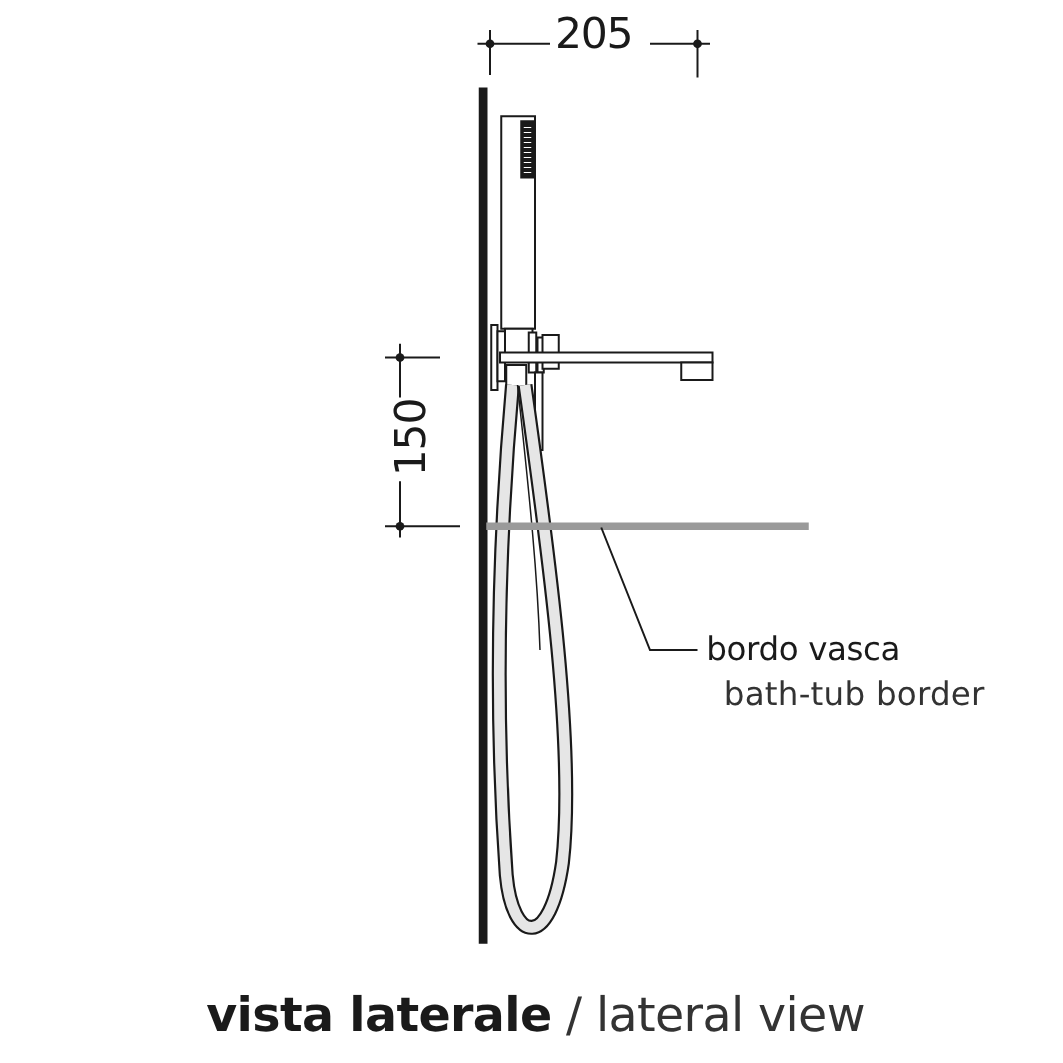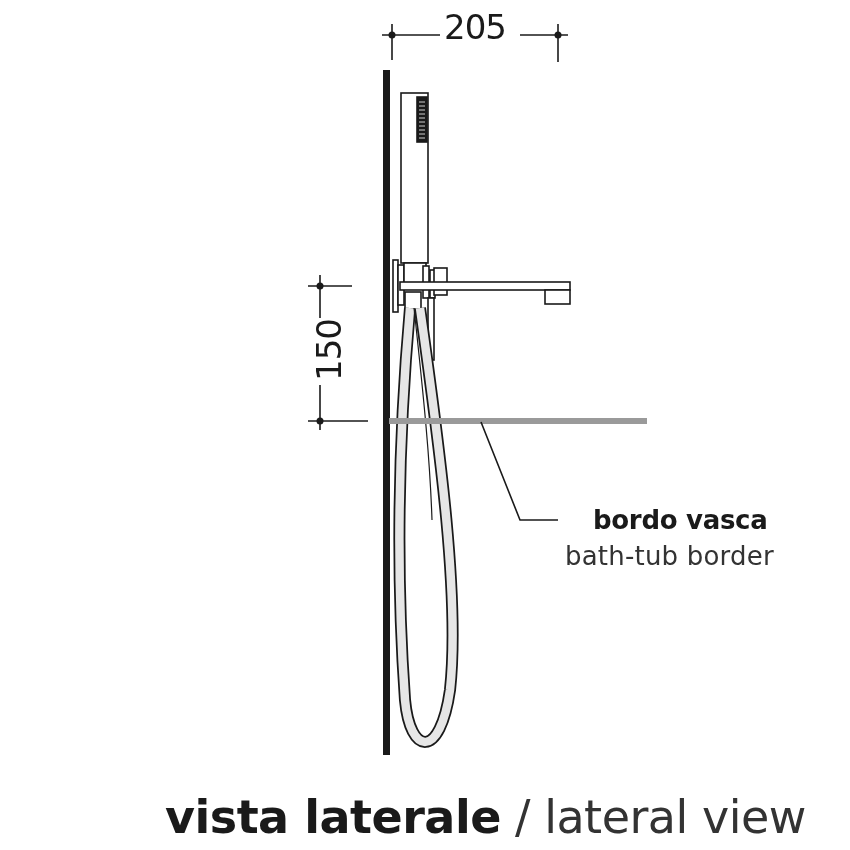--- a/index.html
+++ b/index.html
@@ -2,23 +2,23 @@
 <html><head>
   <meta charset="utf-8">
   <style>
     html, body { margin: 0; padding: 0; background: #ffffff; }
     body { width: 850px; height: 850px; position: relative; overflow: hidden; font-family: "DejaVu Sans", sans-serif; }
     svg.drawing { position: absolute; left: 0; top: 0; width: 850px; height: 850px; }
     .dim-text { position: absolute; color: #1a1a1a; font-family: "DejaVu Sans", sans-serif; font-size: 34px; letter-spacing: -1px; }
     #dim-top { left: 444px; top: 7px; }
     #dim-left { left: 298px; top: 330px; transform: rotate(-90deg); transform-origin: center; }
     .callout { position: absolute; left: 565px; top: 502px; color: #1a1a1a; line-height: 36px; }
-    .callout .it { font-size: 26px; font-weight: bold; display: block; letter-spacing: -0.3px; margin-left: 28px; }
-    .callout .en { font-size: 26px; font-weight: normal; display: block; color: #333; letter-spacing: 0.2px; }
-    .caption { position: absolute; left: 165px; top: 790px; font-size: 46px; color: #1a1a1a; white-space: nowrap; letter-spacing: -0.5px; }
+    .callout .it { font-size: 26px; font-weight: normal; display: block; letter-spacing: -0.3px; }
+    .callout .en { font-size: 26px; font-weight: normal; display: block; color: #333; letter-spacing: 0.2px; margin-left: 14px; }
+    .caption { position: absolute; left: 165px; top: 790px; font-size: 38px; color: #1a1a1a; white-space: nowrap; letter-spacing: -0.5px; }
     .caption .it { font-weight: bold; }
     .caption .sep, .caption .en { font-weight: normal; color: #333; }
   </style>
 </head>
 <body>
 
 <svg class="drawing" viewBox="0 0 850 850" xmlns="http://www.w3.org/2000/svg">
 
   <g stroke="#1a1a1a" stroke-width="1.6" fill="#1a1a1a">
     <line x1="382" y1="35" x2="440" y2="35"></line>

